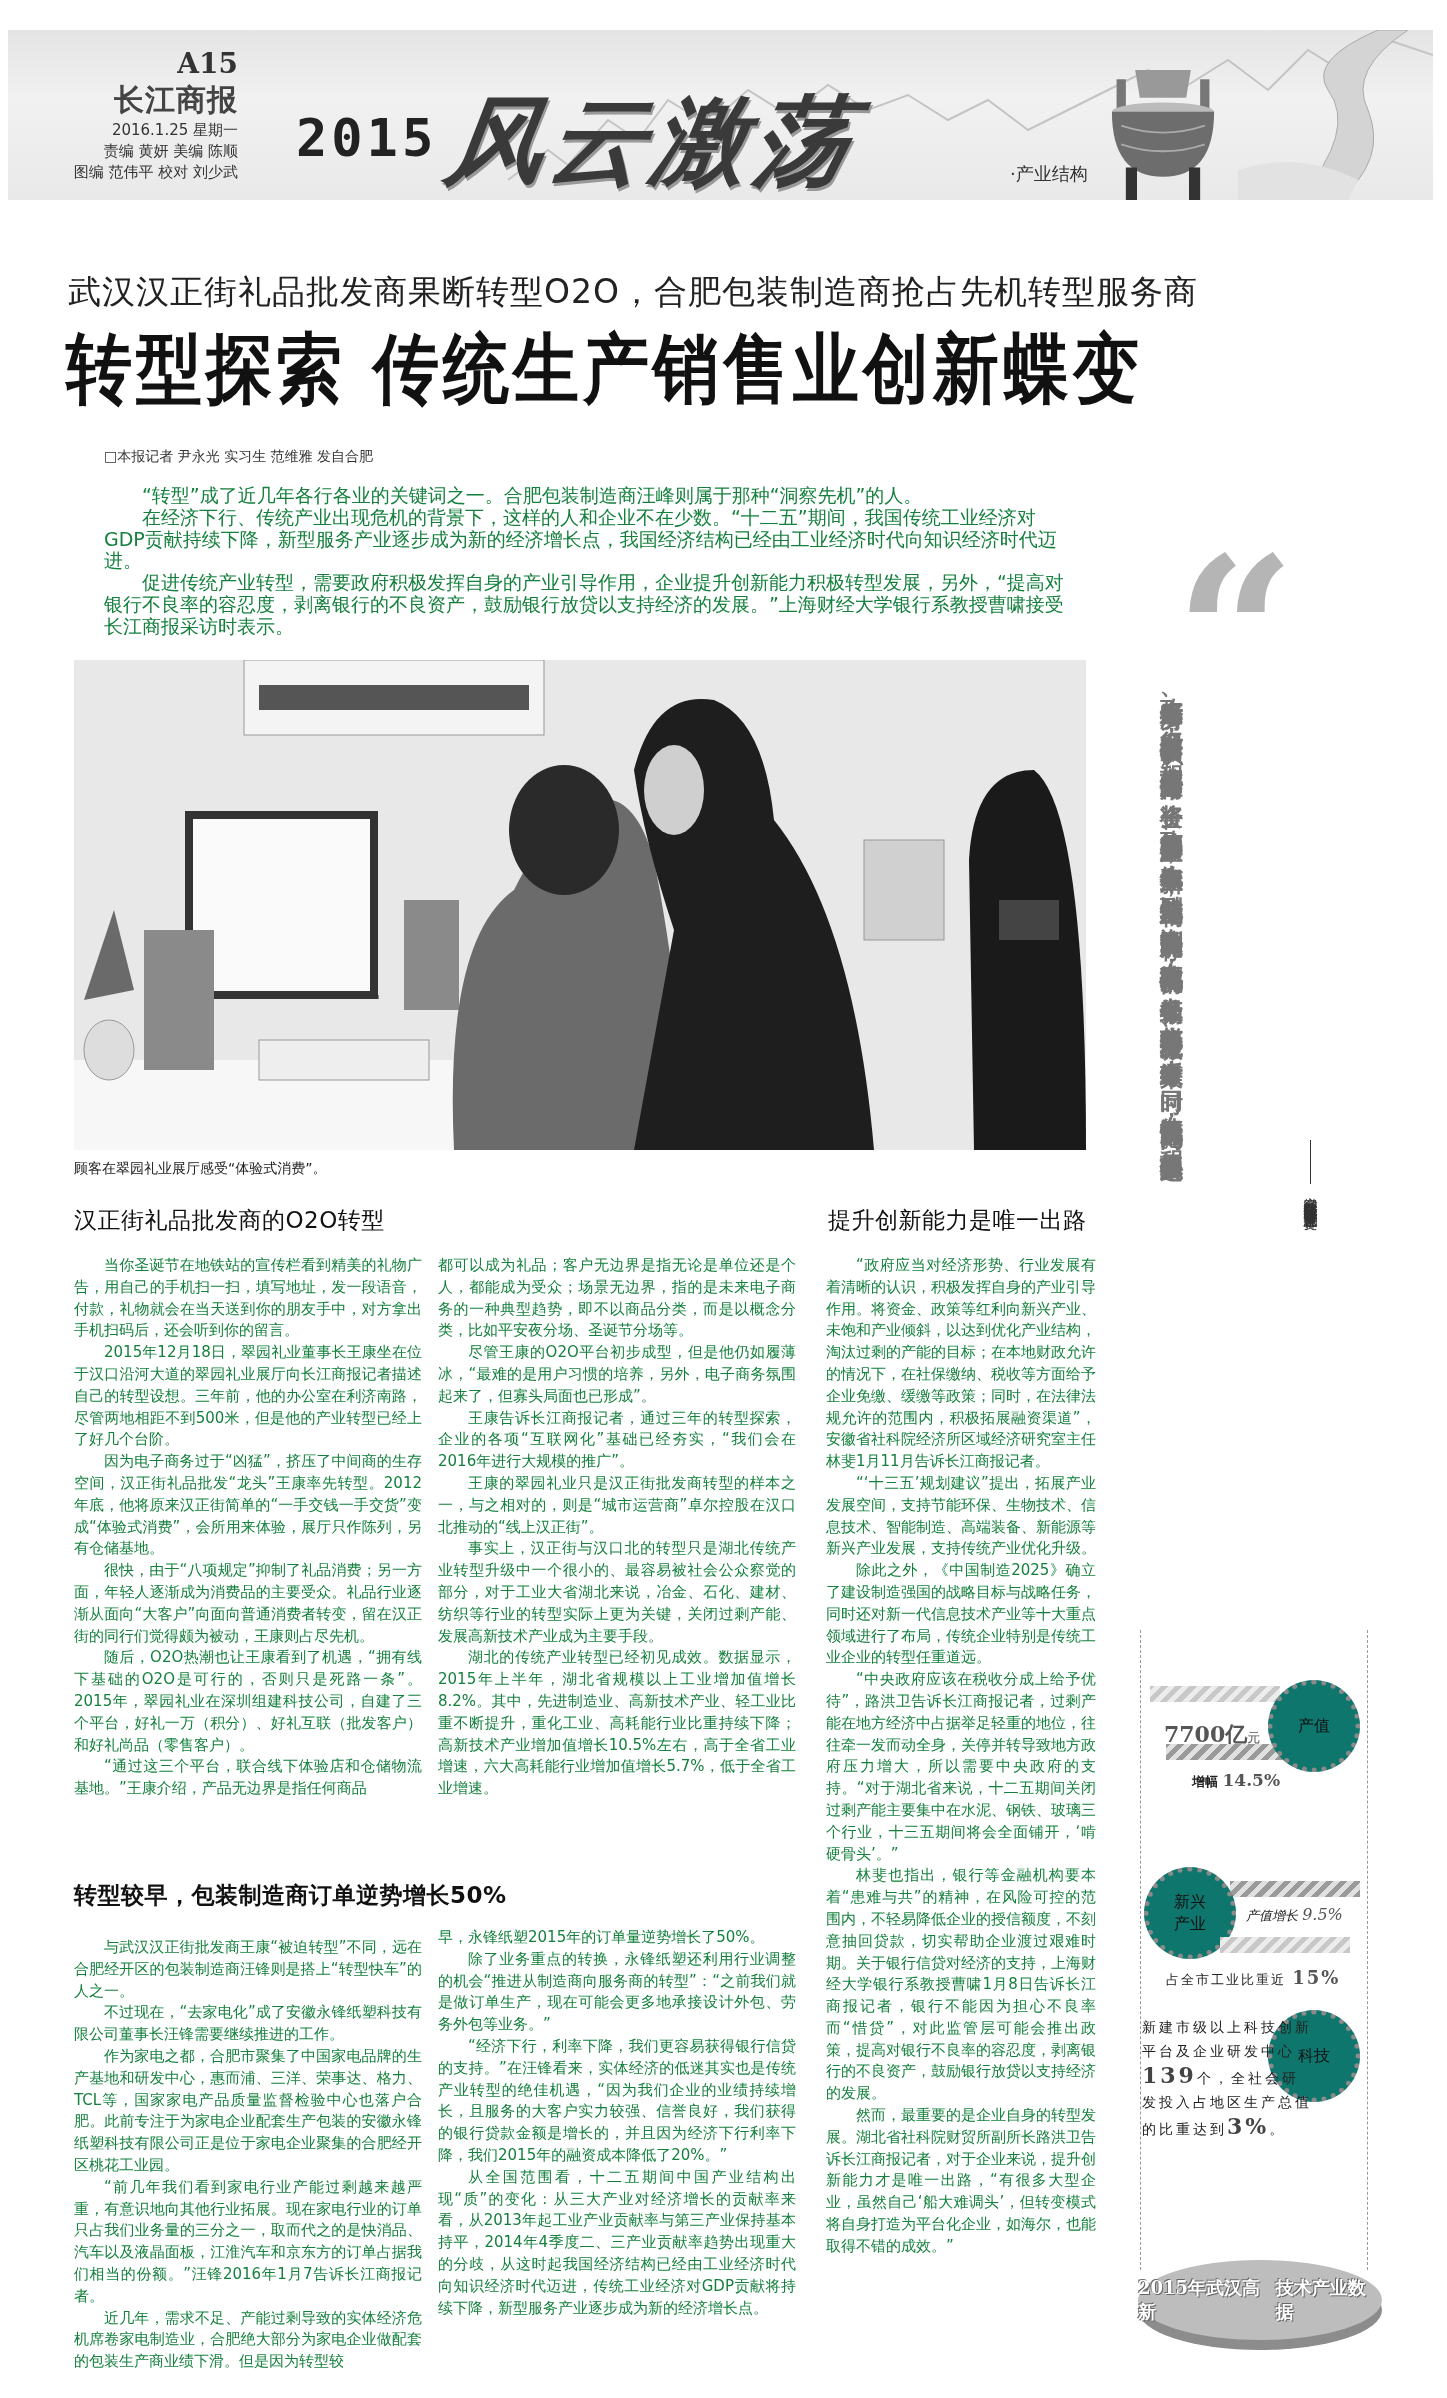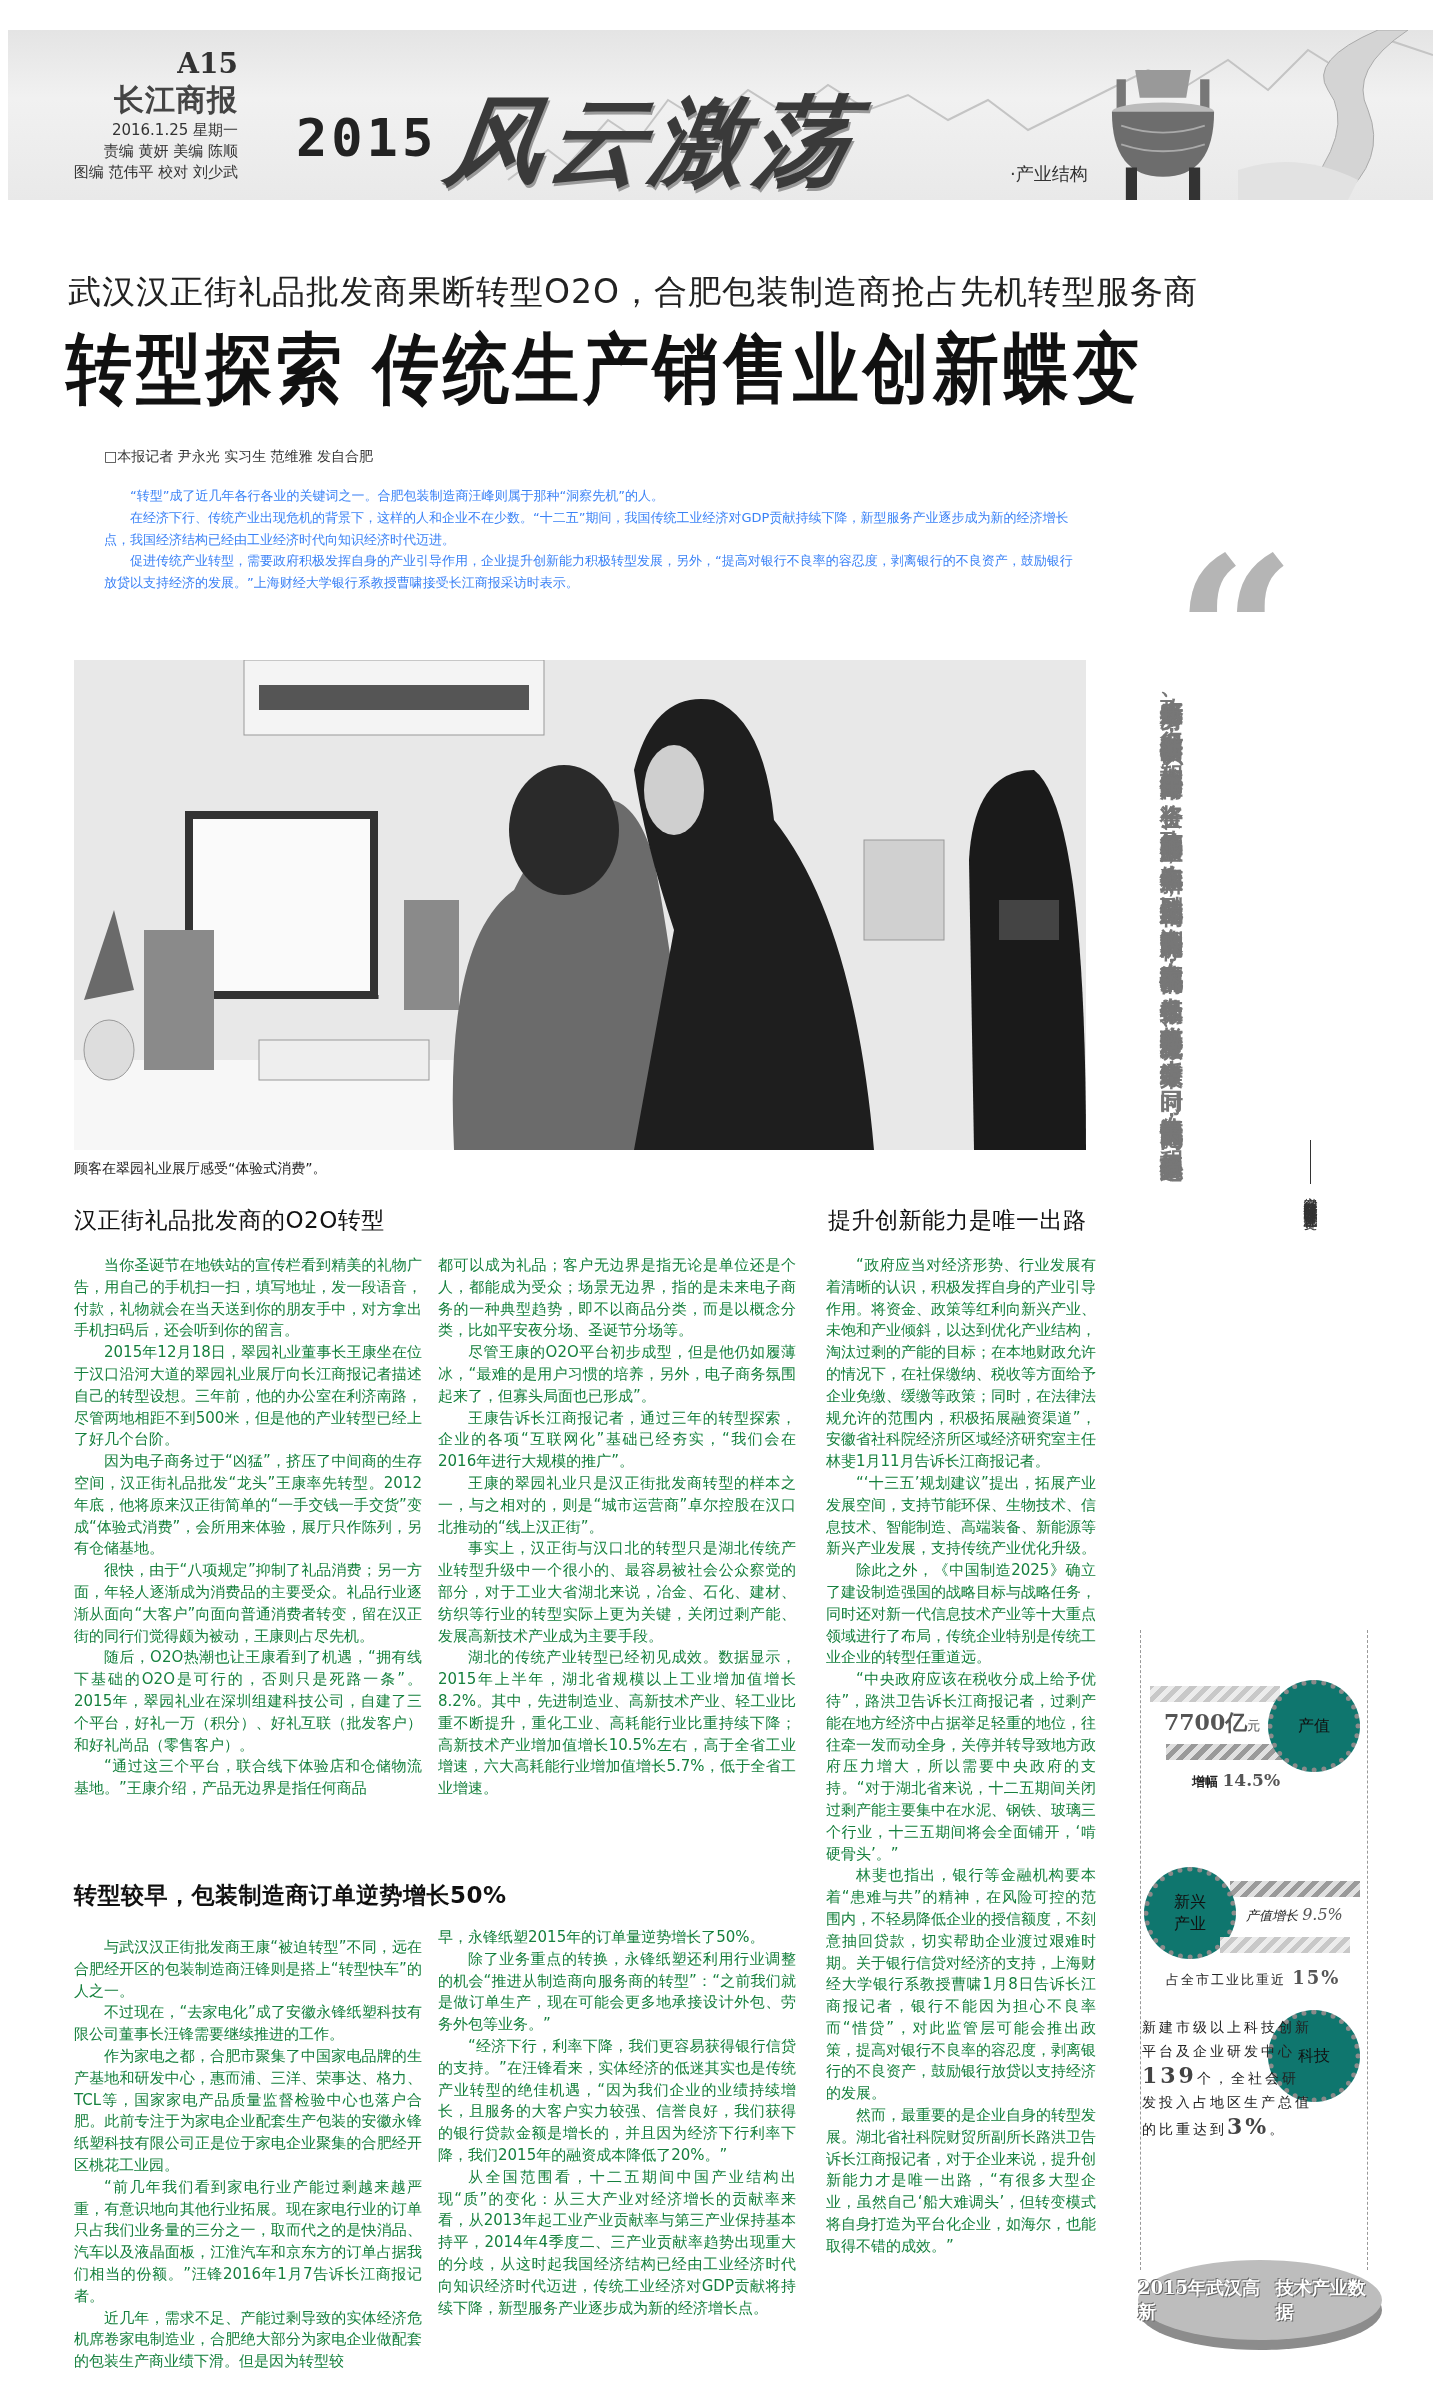--- a/index.html
+++ b/index.html
@@ -22,21 +22,21 @@
   .banner .section-tag { position: absolute; left: 1002px; top: 132px; font-size: 18px; color: #333; }
   .banner .cauldron { position: absolute; left: 1030px; top: 36px; width: 140px; height: 140px; }
   .banner .ribbon { position: absolute; left: 1230px; top: 0; width: 195px; height: 170px; }
 
   
   .kicker { position: absolute; left: 68px; top: 270px; font-size: 33px; color: #222; letter-spacing: 1px; }
   .headline { position: absolute; left: 66px; top: 318px; font-family: "DejaVu Serif", serif; font-weight: bold; font-size: 66px; color: #111; letter-spacing: 4px; transform: scaleY(1.15); transform-origin: top left; }
   .byline { position: absolute; left: 104px; top: 448px; font-size: 14px; color: #333; }
 
   
-  .lead { position: absolute; left: 104px; top: 485px; width: 970px; font-size: 13px; line-height: 21.8px; color: #3b82f6; }
+  .lead { position: absolute; left: 104px; top: 485px; width: 970px; font-size: 19px; line-height: 21.8px; color: #15803d; }
   .lead p { text-indent: 2em; }
 
   
   .photo { position: absolute; left: 74px; top: 660px; width: 1012px; height: 490px; background: #d9d9d9; overflow: hidden; }
   .photo svg { width: 100%; height: 100%; display: block; }
   .caption { position: absolute; left: 74px; top: 1160px; font-size: 14px; color: #222; }
 
   
   .quote-marks { position: absolute; left: 1175px; top: 555px; font-family: "DejaVu Serif", serif; font-weight: bold; font-size: 210px; line-height: 160px; color: #b5b5b5; letter-spacing: -10px; }
   .pullquote { position: absolute; left: 1155px; top: 680px; height: 560px; writing-mode: vertical-rl; font-family: "DejaVu Serif", serif; font-weight: bold; font-size: 23px; line-height: 35px; color: #777; letter-spacing: 1px; }
@@ -185,21 +185,21 @@
   <p>除了业务重点的转换，永锋纸塑还利用行业调整的机会“推进从制造商向服务商的转型”：“之前我们就是做订单生产，现在可能会更多地承接设计外包、劳务外包等业务。”</p>
   <p>“经济下行，利率下降，我们更容易获得银行信贷的支持。”在汪锋看来，实体经济的低迷其实也是传统产业转型的绝佳机遇，“因为我们企业的业绩持续增长，且服务的大客户实力较强、信誉良好，我们获得的银行贷款金额是增长的，并且因为经济下行利率下降，我们2015年的融资成本降低了20%。”</p>
   <p>从全国范围看，十二五期间中国产业结构出现“质”的变化：从三大产业对经济增长的贡献率来看，从2013年起工业产业贡献率与第三产业保持基本持平，2014年4季度二、三产业贡献率趋势出现重大的分歧，从这时起我国经济结构已经由工业经济时代向知识经济时代迈进，传统工业经济对GDP贡献将持续下降，新型服务产业逐步成为新的经济增长点。</p>
 </div>
 
 <div class="info">
   <div class="info-frame"></div>
 
   <div class="stat-block" style="top:40px;height:140px;">
     <div class="stripe light" style="left:20px;top:36px;width:130px;"></div>
-    <div class="stat-big" style="left:34px;top:58px;font-size:22px;">
+    <div class="stat-big" style="left:34px;top:70px;font-size:22px;">
       <span>7700亿</span><span style="font-size:13px;font-weight:normal">元</span>
     </div>
     <div class="stripe" style="left:36px;top:94px;width:130px;"></div>
     <div class="ring" style="left:138px;top:30px;">产值</div>
     <div class="stat-small" style="left:62px;top:120px;font-weight:bold;">
       <span>增幅</span>
       <span style="font-family:'DejaVu Serif',serif;font-size:17px;color:#555">14.5%</span>
     </div>
   </div>
 

